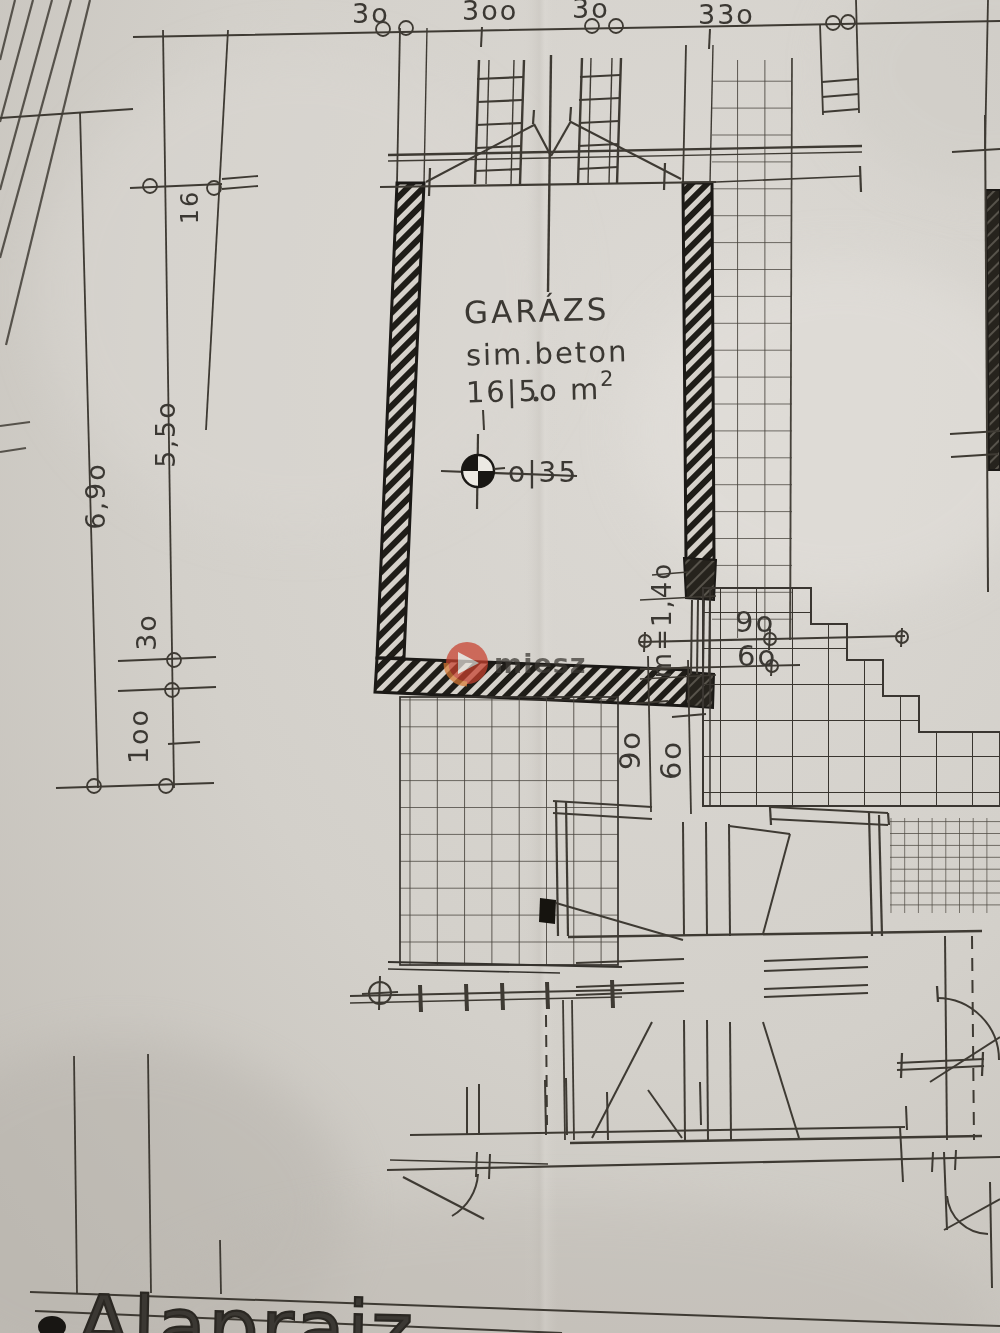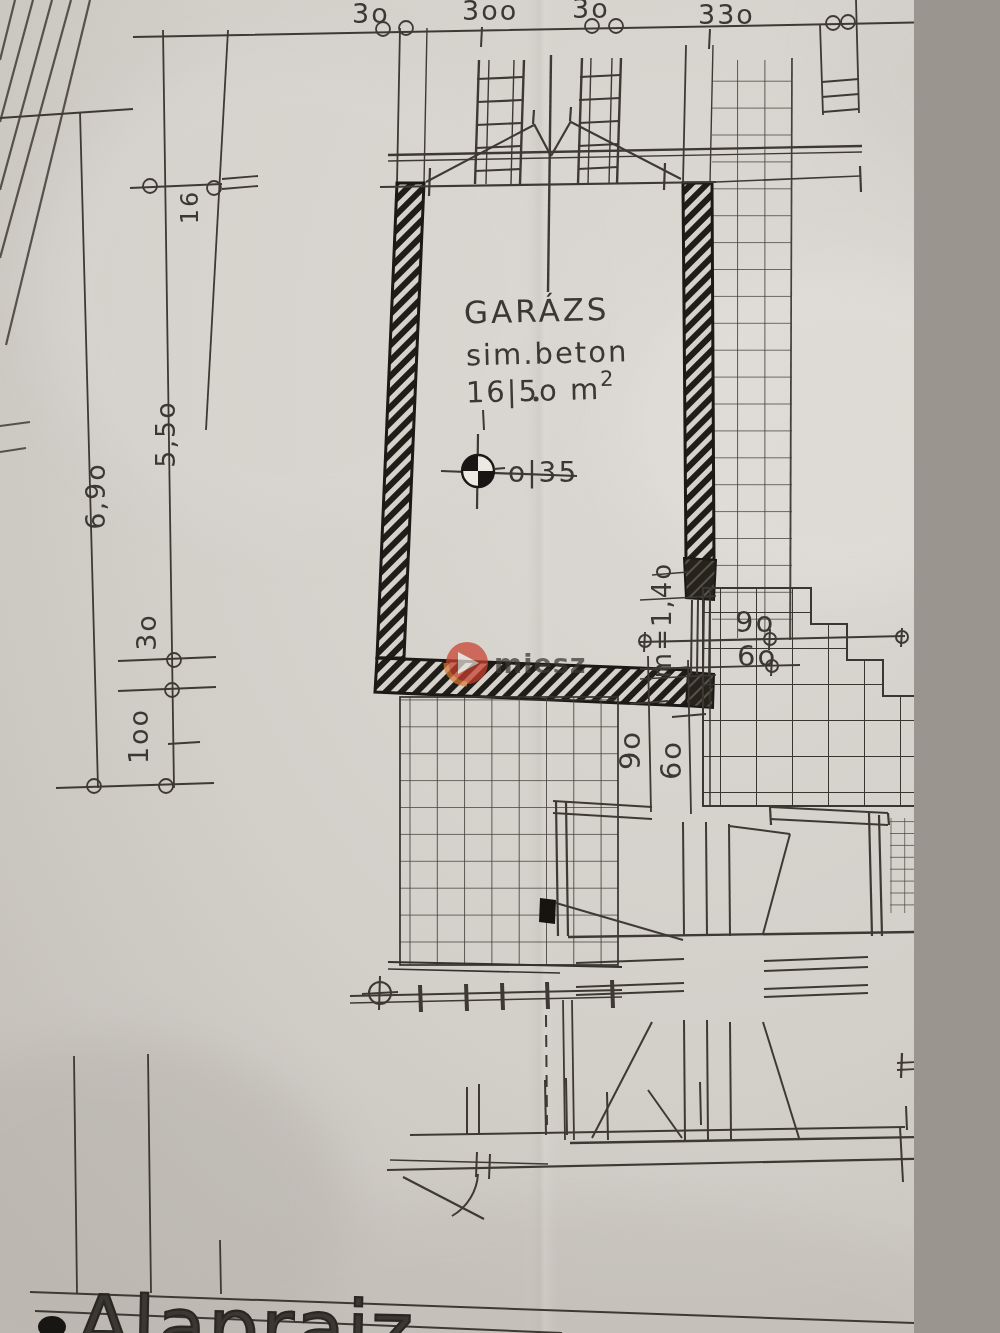--- a/index.html
+++ b/index.html
@@ -1,16 +1,16 @@
 <!DOCTYPE html>
 <html><head>
 <meta charset="utf-8">
 <style>
   html,body{margin:0;padding:0;background:#9a968f;}
-  #stage{width:914px;height:1333px;position:relative;overflow:hidden;
+  #stage{width:1000px;height:1333px;position:relative;overflow:hidden;
          font-family:"DejaVu Sans",sans-serif;}
   svg{display:block}
   text{font-family:"DejaVu Sans",sans-serif;fill:#3b3833;}
   .tech{letter-spacing:2px;}
 </style>
 </head>
 <body>
 
 <div id="stage">
 <svg width="1000" height="1333" viewBox="0 0 1000 1333">

